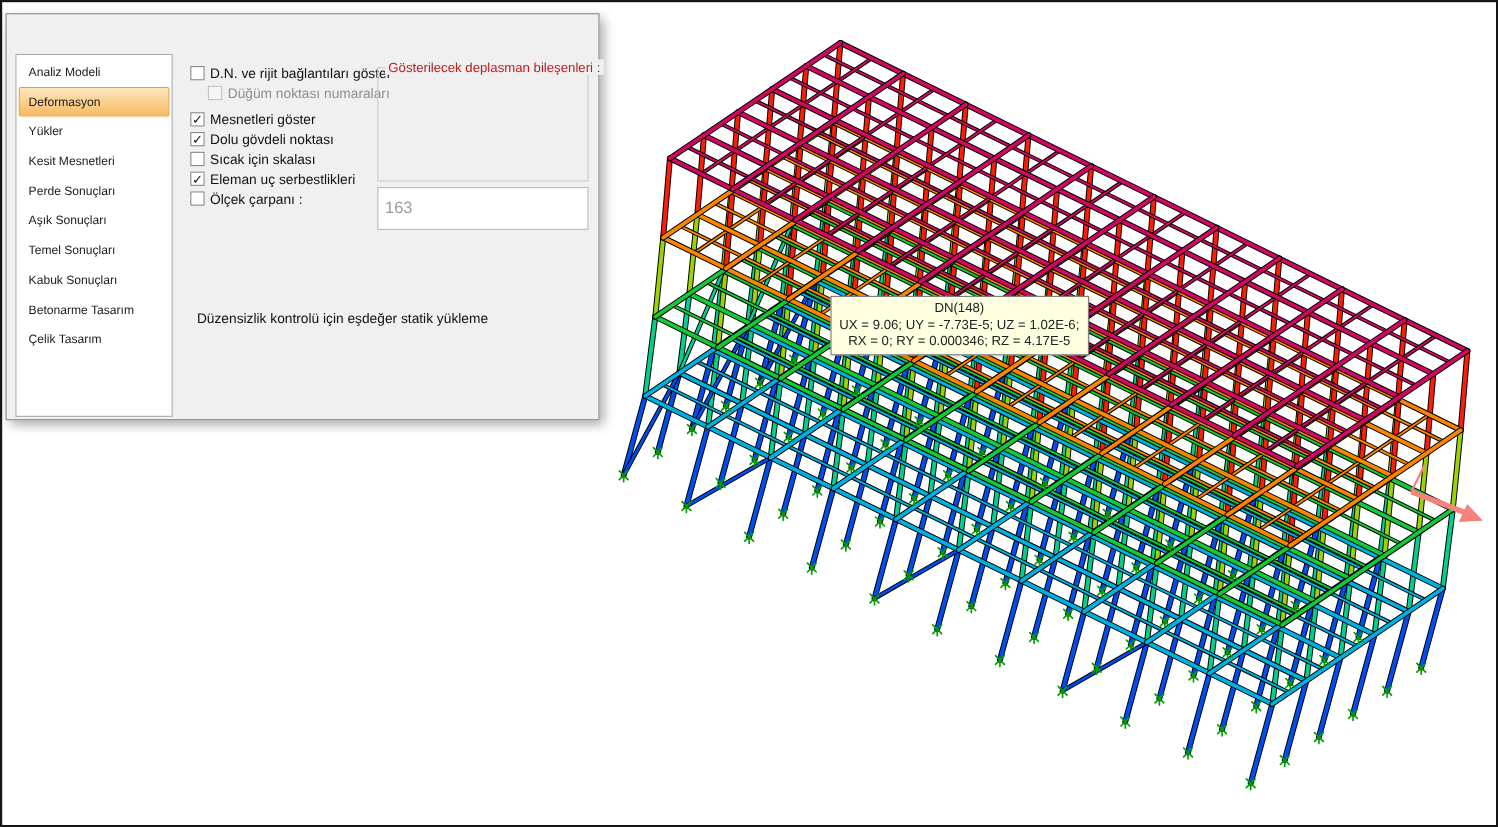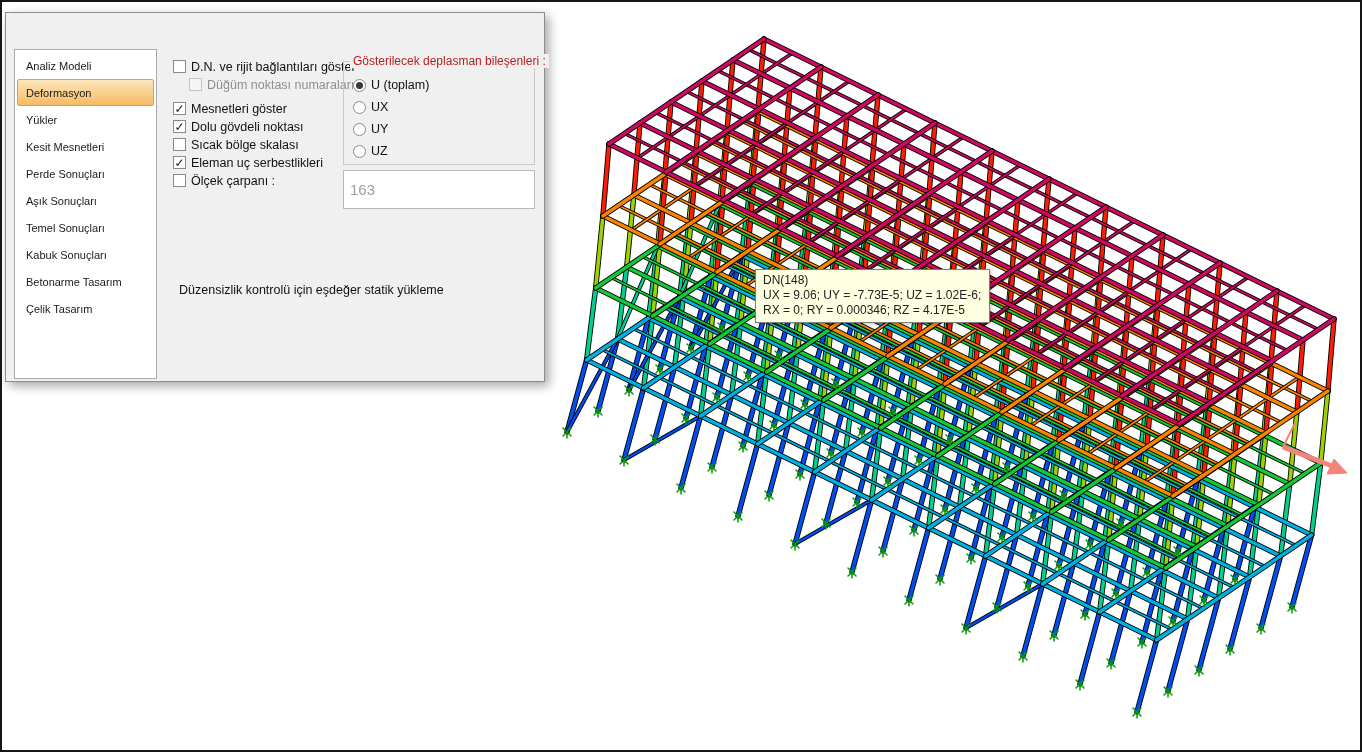--- a/index.html
+++ b/index.html
@@ -1,18 +1,18 @@
 <!DOCTYPE html>
 <html><head>
 <meta charset="utf-8">
 <style>
   html,body{margin:0;padding:0;width:1362px;height:752px;overflow:hidden;
     font-family:"Liberation Sans", sans-serif;background:#fff;}
   .app{position:absolute;inset:0;border:2px solid #161616;background:#ffffff;box-sizing:border-box;overflow:hidden;}
-  .viewport{position:absolute;inset:0;}
+  .viewport{position:absolute;inset:0;text-align:center;}
   #scene{position:absolute;left:0;top:0;}
 
   
   .tooltip{position:absolute;left:753px;top:267px;background:#FFFFE1;border:1px solid #7e7e7e;
     padding:3px 8px 4px 7px;font-size:12px;line-height:15px;color:#222;white-space:nowrap;
     box-shadow:1px 1px 3px rgba(0,0,0,.25);}
 
   
   .dialog{position:absolute;left:3px;top:10px;width:538px;height:368px;background:#F0F0F0;
     border:1px solid #8c8c8c;box-shadow:4px 4px 10px rgba(0,0,0,.35);font-size:12.5px;color:#111;}
@@ -1083,52 +1083,34 @@
         <div class="cb-row" style="margin-top: 9px;">
           <span class="cb-box checked">✓</span>
           <span class="cb-lbl">Mesnetleri göster</span>
         </div>
         <div class="cb-row">
           <span class="cb-box checked">✓</span>
           <span class="cb-lbl">Dolu gövdeli noktası</span>
         </div>
         <div class="cb-row">
           <span class="cb-box"></span>
-          <span class="cb-lbl">Sıcak bölge skalası</span>
+          <span class="cb-lbl">Sıcak için skalası</span>
         </div>
         <div class="cb-row">
           <span class="cb-box checked">✓</span>
           <span class="cb-lbl">Eleman uç serbestlikleri</span>
         </div>
         <div class="cb-row">
           <span class="cb-box"></span>
           <span class="cb-lbl">Ölçek çarpanı :</span>
         </div>
       </div>
 
     <div class="grp disp-group">
       <span class="grp-title">Gösterilecek deplasman bileşenleri :</span>
-      <div>
-          <div class="radio-row">
-            <span class="radio sel"></span>
-            <span class="radio-lbl">U (toplam)</span>
-          </div>
-          <div class="radio-row">
-            <span class="radio"></span>
-            <span class="radio-lbl">UX</span>
-          </div>
-          <div class="radio-row">
-            <span class="radio"></span>
-            <span class="radio-lbl">UY</span>
-          </div>
-          <div class="radio-row">
-            <span class="radio"></span>
-            <span class="radio-lbl">UZ</span>
-          </div>
-        </div>
     </div>
 
     <input class="scale-input" readonly="" value="163" style="">
 
 
     <div class="note">Düzensizlik kontrolü için eşdeğer statik yükleme</div>
   </div>
 
 </div>
 

